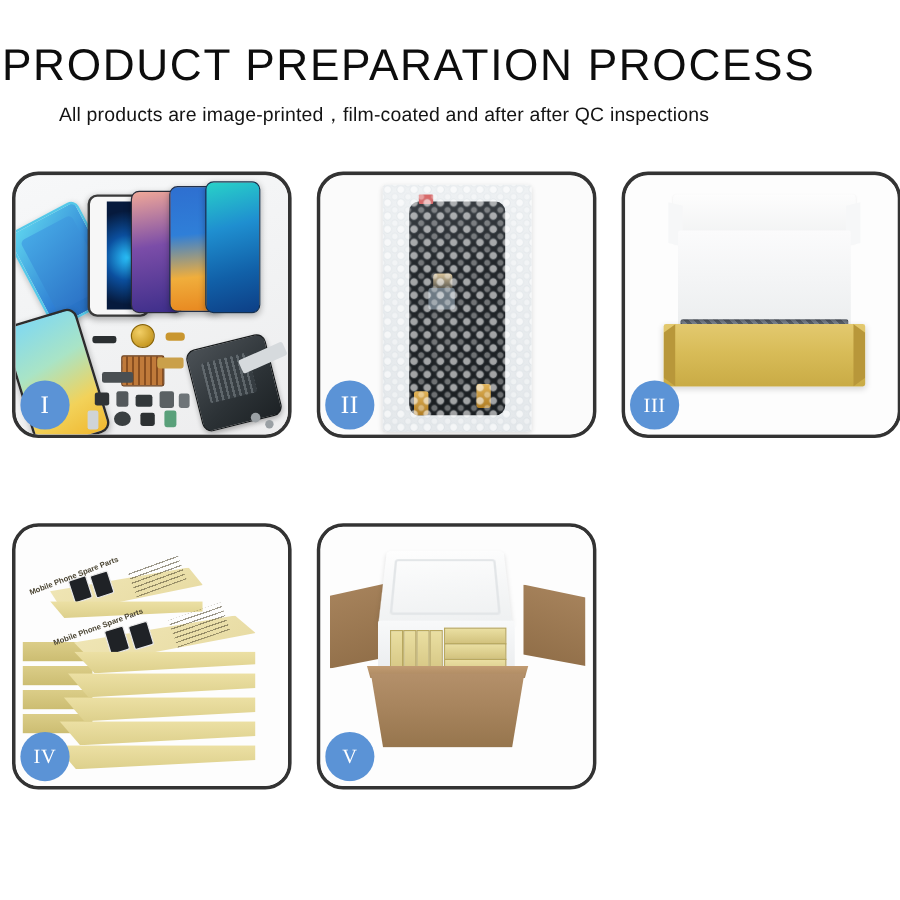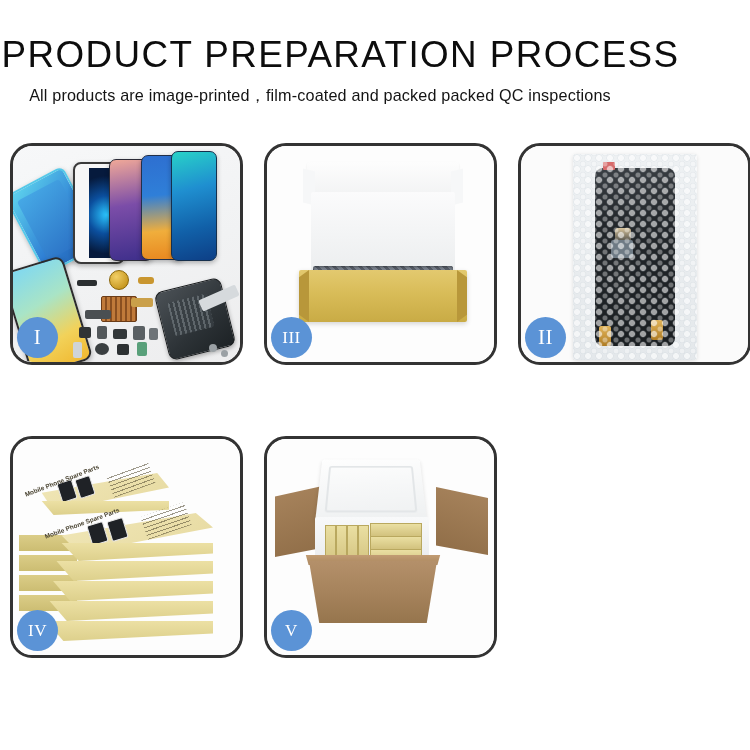--- a/index.html
+++ b/index.html
@@ -221,21 +221,21 @@
        background:linear-gradient(180deg,rgba(255,255,255,.9),rgba(235,240,243,.6));
        clip-path:polygon(10% 0,100% 18%,86% 100%,0 72%);}
 </style>
 </head>
 <body>
 
 <div class="page">
 
   <div class="header">
     <div class="title">PRODUCT PREPARATION PROCESS</div>
-    <div class="subtitle">All products are image-printed，film-coated and packed packed QC inspections</div>
+    <div class="subtitle">All products are image-printed，film-coated and after after QC inspections</div>
   </div>
 
   <div class="grid">
 
     <div class="panel">
       <div class="panel-inner p1">
         <div class="ph ph1"></div>
         <div class="ph ph2"></div>
         <div class="ph ph3"></div>
         <div class="ph ph4"></div>
@@ -258,43 +258,43 @@
         <div class="sm s11"></div>
         <div class="sm s12"></div>
         <div class="sm s13"></div>
         <div class="sm s14"></div>
         <div class="sm s15"></div>
       </div>
       <div class="badge">I</div>
     </div>
 
     <div class="panel">
-      <div class="panel-inner p3">
-        <div class="foamlid"></div>
-        <div class="foamback"></div>
-        <div class="darkfill"></div>
-        <div class="boxbase"></div>
-      </div>
-      <div class="badge small">III</div>
-    </div>
-
-    <div class="panel">
       <div class="panel-inner p2">
         <div class="bag">
           <div class="lcd"></div>
           <div class="flex"></div>
           <div class="conn"></div>
           <div class="goldtab gt1"></div>
           <div class="goldtab gt2"></div>
           <div class="redlabel"></div>
           <div class="bubbles"></div>
           <div class="bubbles2"></div>
         </div>
       </div>
       <div class="badge">II</div>
+    </div>
+
+    <div class="panel">
+      <div class="panel-inner p3">
+        <div class="foamlid"></div>
+        <div class="foamback"></div>
+        <div class="darkfill"></div>
+        <div class="boxbase"></div>
+      </div>
+      <div class="badge small">III</div>
     </div>
 
     <div class="panel">
       <div class="panel-inner p4">
         <div class="stackwrap">
 
           <div class="gside" style="left:6px;top:96px;width:58px;height:16px;"></div>
           <div class="gside" style="left:6px;top:116px;width:58px;height:16px;"></div>
           <div class="gside" style="left:6px;top:136px;width:58px;height:16px;"></div>
           <div class="gside" style="left:6px;top:156px;width:58px;height:16px;"></div>

